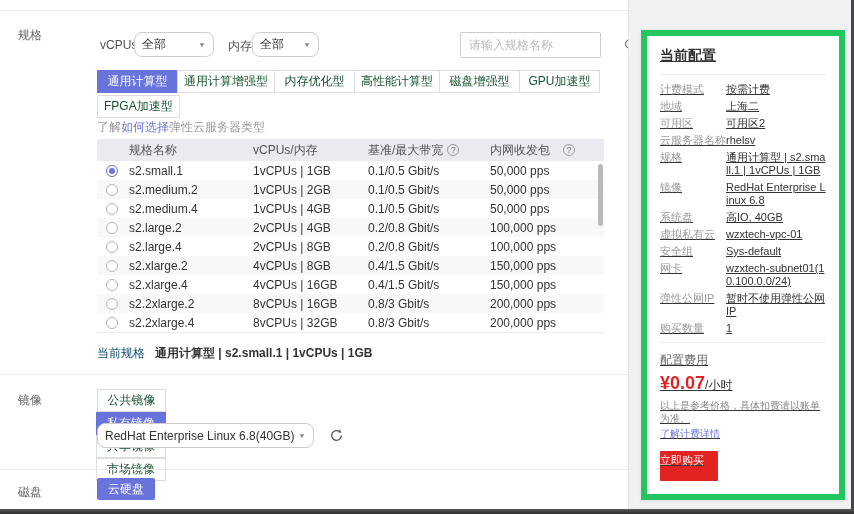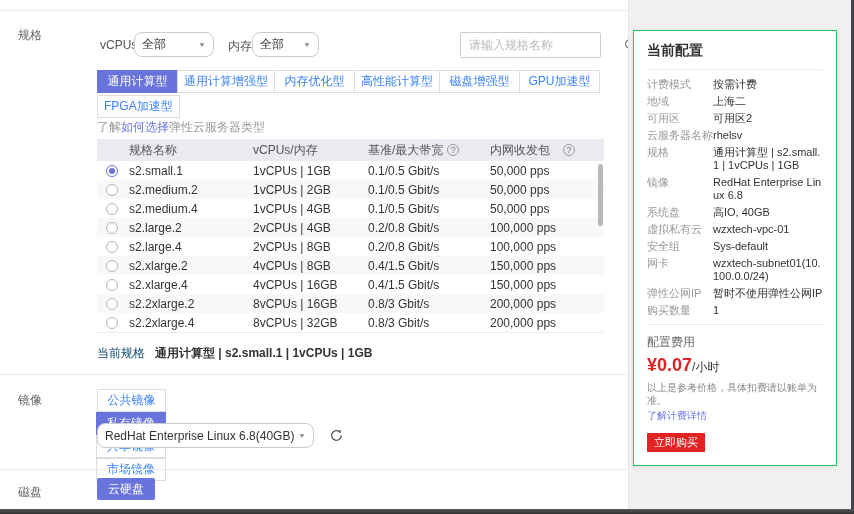--- a/index.html
+++ b/index.html
@@ -21,21 +21,21 @@
   .select{position:absolute;height:25px;border:1px solid #ccc;border-radius:8px;background:#fff;
           display:flex;align-items:center;justify-content:space-between;padding:0 7px;cursor:pointer;}
   .caret{color:#8a8a8a;font-size:8px;line-height:1;transform:scaleY(.8);}
   .search-box{position:absolute;left:460px;top:32px;width:141px;height:26px;border:1px solid #ccc;border-radius:2px;
               background:#fff;display:flex;align-items:center;padding:0 8px;}
   .search-box input{flex:1;border:none;outline:none;font-size:12px;color:#333;font-family:inherit;background:transparent;}
   .search-box input::placeholder{color:#bbb;}
 
   .tabs{position:absolute;display:flex;}
   .tab{min-width:81px;height:23px;line-height:21px;text-align:center;border:1px solid #ddd;margin-left:-1px;
-       background:#fff;color:#3b82f6;cursor:pointer;padding:0 6px;}
+       background:#fff;color:#14532d;cursor:pointer;padding:0 6px;}
   .tab:first-child{margin-left:0;}
   .tab.active{background:var(--accent);border-color:var(--accent);color:#fff;}
 
   .learn{position:absolute;left:97px;top:119px;color:#999;font-size:12px;}
   .learn .lnk{color:var(--accent);cursor:pointer;}
 
   
   .spec-table{position:absolute;left:97px;top:139px;width:507px;}
   .thead{display:flex;align-items:center;background:#e9ebf1;height:22px;color:#555;}
   .tbody{border-bottom:1px solid #ededed;position:relative;}
@@ -59,35 +59,35 @@
   .divider{position:absolute;left:0;width:628px;border-top:1px solid #ebebeb;}
 
   .img-select{left:97px;top:423px;width:217px;}
   .refresh{position:absolute;left:326px;top:425px;width:20px;height:20px;cursor:pointer;display:flex;align-items:center;justify-content:center;}
 
   .disk-btn{position:absolute;left:97px;top:478px;width:58px;height:22px;line-height:22px;text-align:center;
             background:var(--accent);color:#fff;border-radius:2px;cursor:pointer;}
 
   
   .right{position:absolute;left:628px;top:0;width:223px;height:514px;background:#f1f1f3;border-left:1px solid #e3e3e3;}
-  .card{position:absolute;left:4px;top:30px;width:204px;background:#fff;border:1px solid #22c55e;
-        box-shadow:0 1px 4px rgba(0,0,0,.08);padding:11px 13px 13px;}
+  .card{position:absolute;left:12px;top:30px;width:204px;background:#fff;border:6px solid #22c55e;
+        box-shadow:0 1px 4px rgba(0,0,0,.08);padding:11px 13px 13px;text-decoration:underline;}
   .card-title{font-size:14px;font-weight:bold;color:#333;padding-bottom:9px;border-bottom:1px solid #eee;}
   .cfg{margin-top:8px;}
   .cfg-row{display:flex;margin-bottom:4px;font-size:11px;line-height:13px;}
   .cfg-label{width:66px;flex-shrink:0;color:#999;}
   .cfg-value{flex:1;color:#333;word-break:break-all;}
   .fee-sep{border-top:1px solid #eee;margin-top:7px;}
   .fee-label{margin-top:9px;color:#666;font-size:12px;}
   .price-line{margin-top:4px;}
   .price{color:var(--red);font-size:18px;font-weight:bold;}
   .price-unit{font-size:12px;color:#333;}
   .fee-note{margin-top:5px;font-size:10px;color:#888;line-height:13px;}
   .fee-link{font-size:10px;color:var(--accent);cursor:pointer;margin-top:2px;}
-  .buy-btn{margin-top:10px;width:58px;height:19px;line-height:19px;text-align:center;background:var(--red);
+  .buy-btn{margin-top:10px;width:58px;height:30px;line-height:19px;text-align:left;background:var(--red);
            color:#fff;font-size:11px;border-radius:1px;cursor:pointer;}
 
   .watermark{position:absolute;right:7px;bottom:7px;font-size:15px;color:#8f8f8f;z-index:40;
              text-shadow:1px 1px 0 #fff;letter-spacing:1px;}
 </style>
 </head>
 <body>
 
 <div class="app">
 

